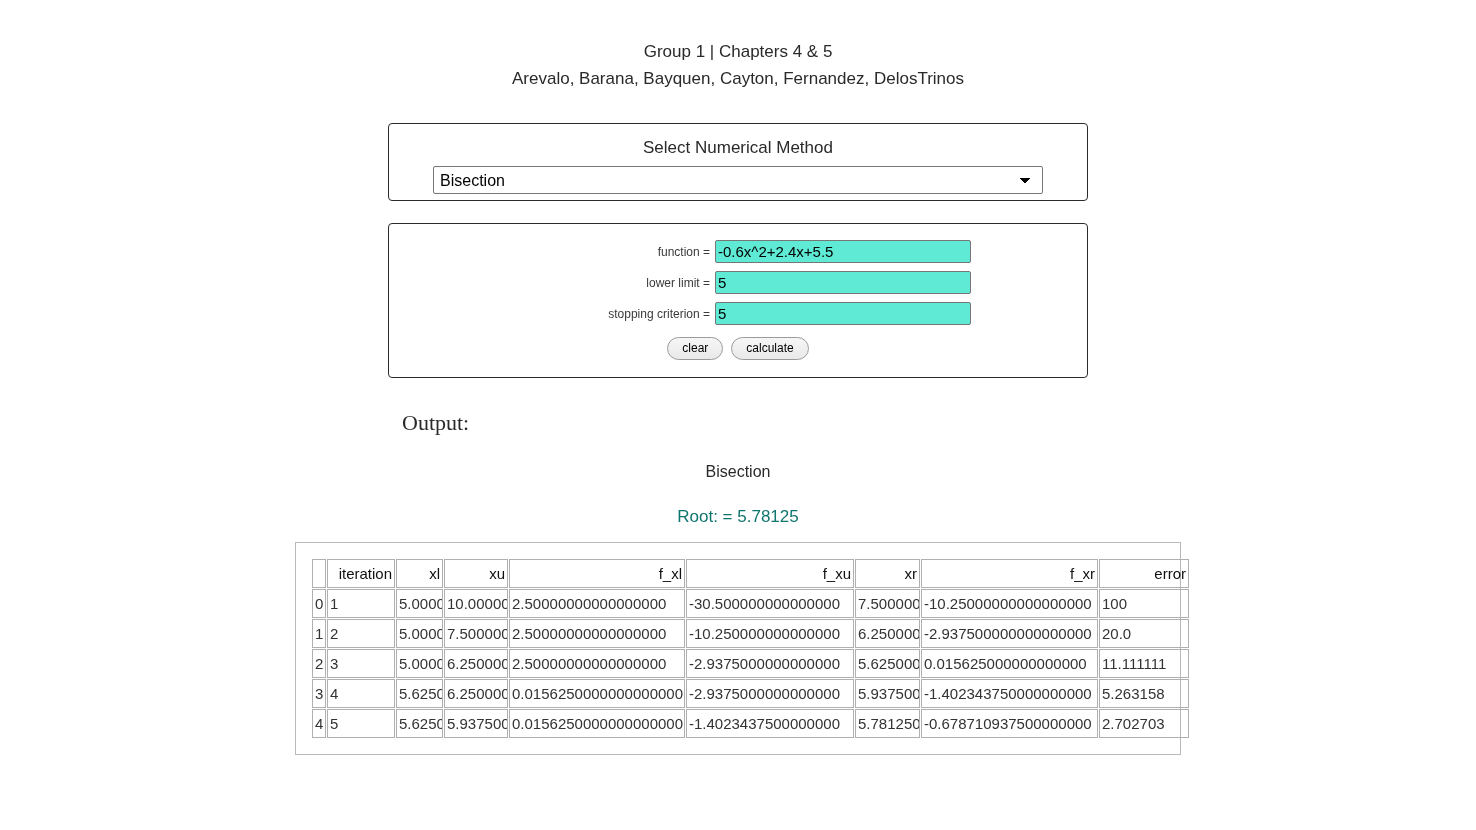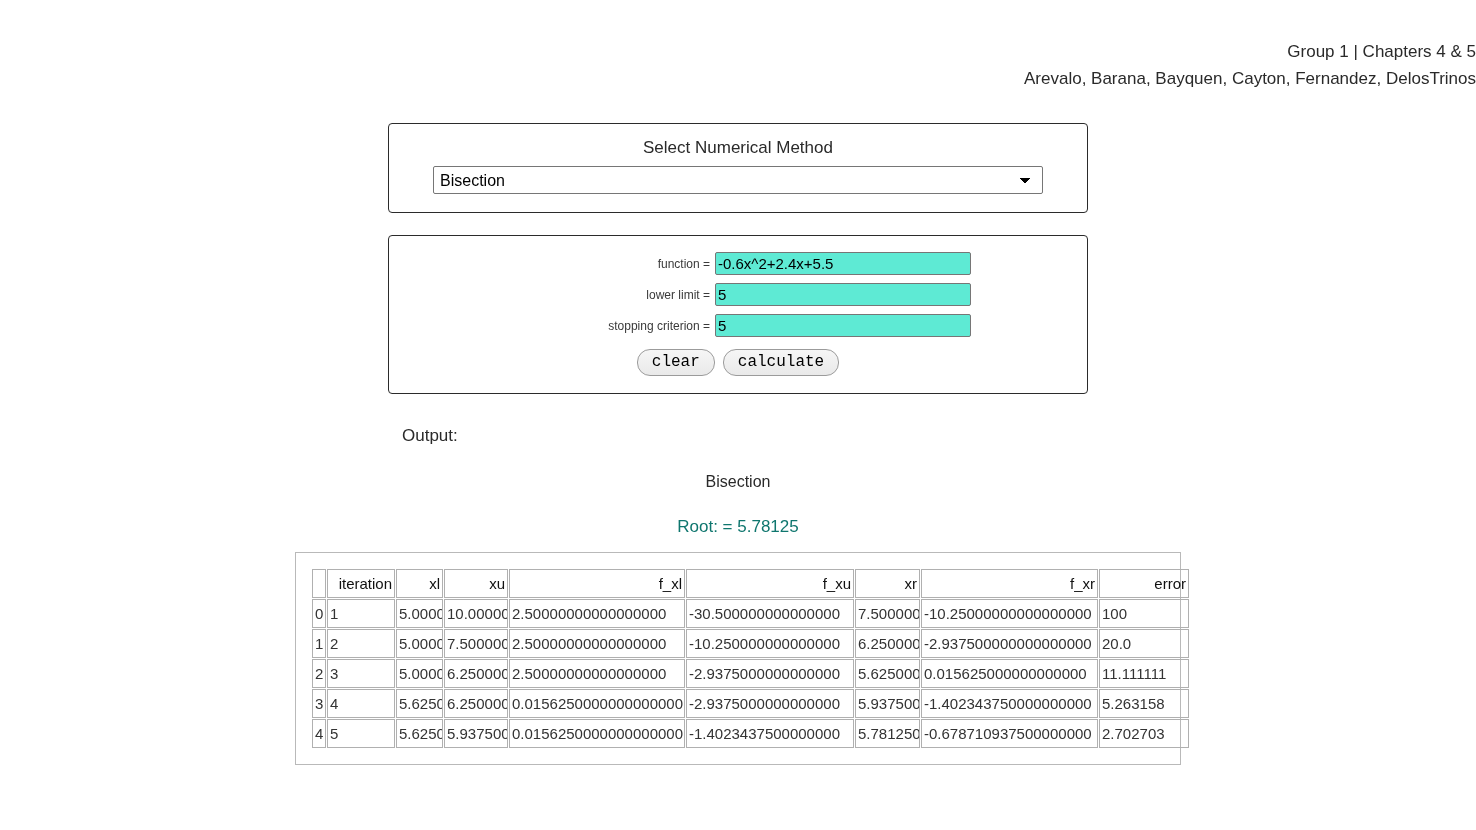--- a/index.html
+++ b/index.html
@@ -14,21 +14,21 @@
   }
   body {
     font-family: "Liberation Sans", sans-serif;
     font-size: 16px;
     color: #1b1b1b;
   }
 
   .page { width: 1476px; padding-top: 38px; }
 
   
-  .header { text-align: right; line-height: 27px; }
+  .header { text-align: center; line-height: 27px; }
   .header-title,
   .header-authors {
     font-size: 17px;
     color: #2a2a2a;
     font-weight: 400;
   }
   .header-link-wrap { margin-top: 1px; }
   .header-link {
     font-size: 17px;
     color: #551a8b;
@@ -39,21 +39,21 @@
   
   .panel {
     width: 700px;
     margin: 0 auto;
     border: 1px solid #2b2b2b;
     border-radius: 4px;
     background: #ffffff;
   }
   .panel-method {
     margin-top: 31px;
-    padding: 14px 44px 18px 44px;
+    padding: 14px 44px 6px 44px;
   }
   .panel-inputs {
     margin-top: 22px;
     padding: 16px 0 17px 0;
   }
 
   .panel-legend {
     text-align: center;
     font-size: 17px;
     color: #2a2a2a;
@@ -110,36 +110,37 @@
     background: #5eead4;
   }
 
   .button-row {
     display: flex;
     justify-content: center;
     gap: 8px;
     margin-top: 12px;
   }
   .btn {
-    font-family: Liberation Mono, monospace;
-    font-size: 16px;
+    font-family: Liberation Sans, sans-serif;
+    font-size: 12px;
     color: #000;
     padding: 3px 14px 4px 14px;
     border: 1px solid #9b9b9b;
     border-radius: 13px;
     background: linear-gradient(#f6f6f6, #e9e9e9);
     cursor: pointer;
   }
 
   
   .output-label {
     margin-top: 32px;
     padding-left: 402px;
-    font-size: 17px;
+    font-size: 22px;
     color: #2a2a2a;
+    font-family: Liberation Serif, serif;
   }
   .result-method {
     margin-top: 27px;
     text-align: center;
     font-size: 16px;
     color: #2a2a2a;
   }
   .result-root {
     margin-top: 26px;
     text-align: center;

